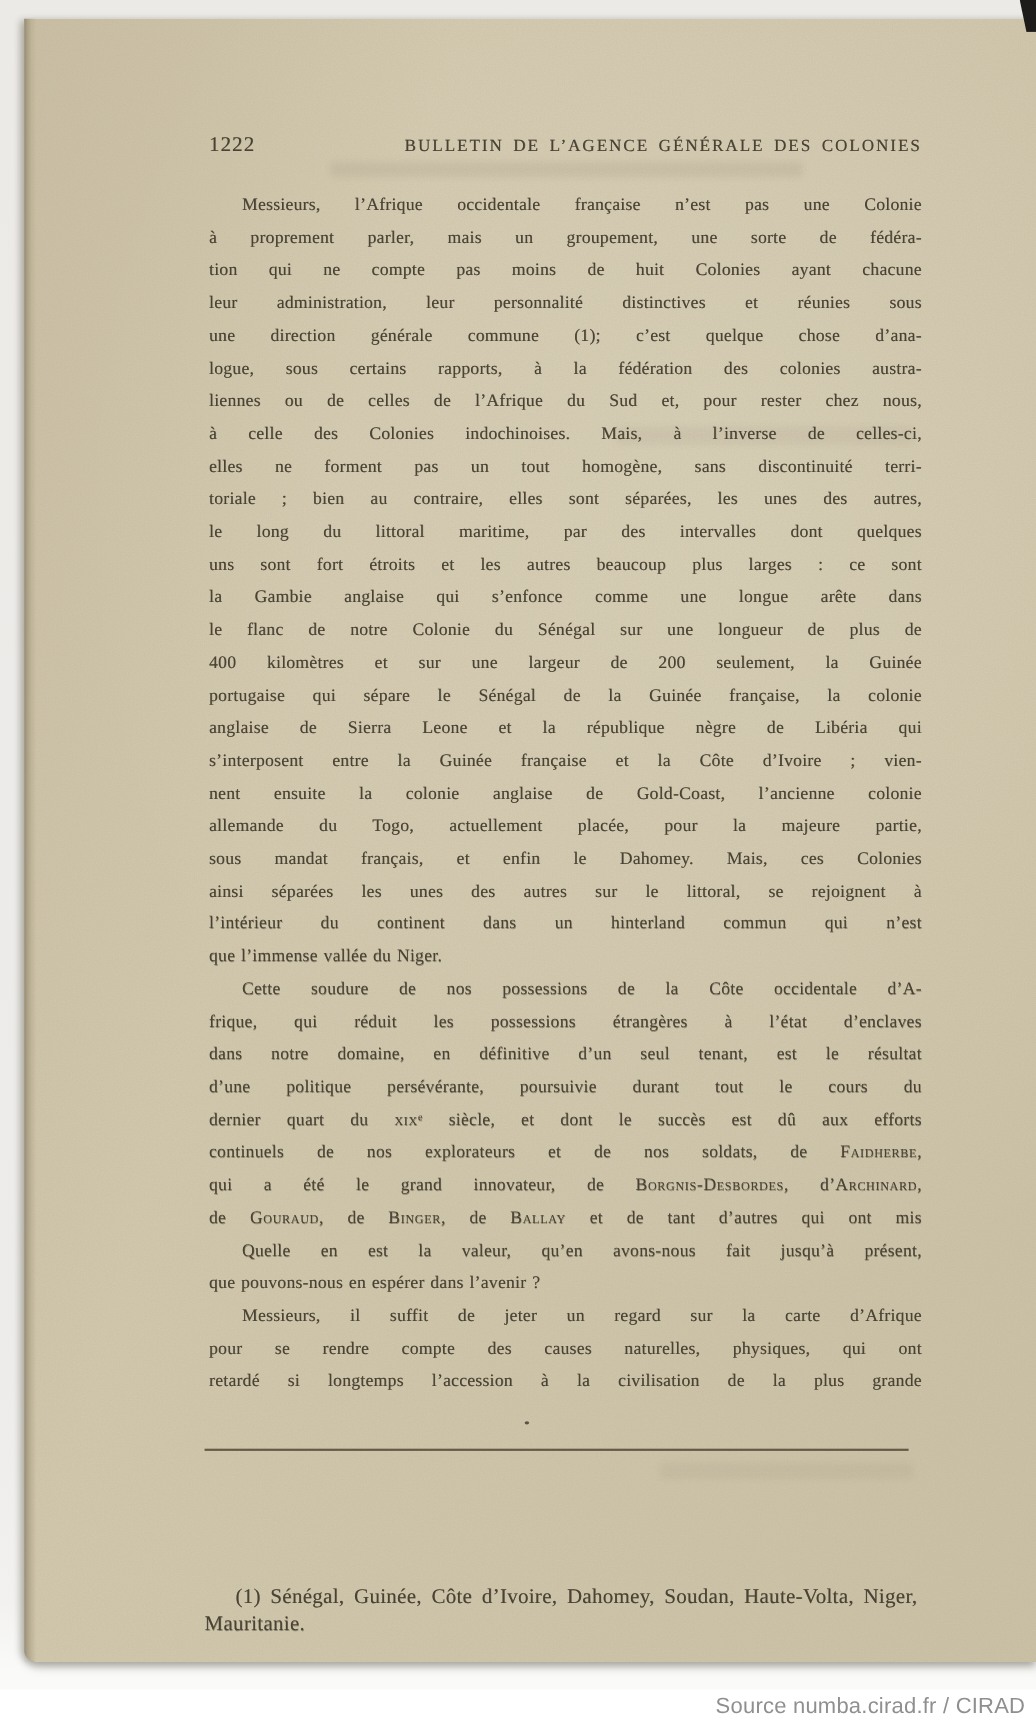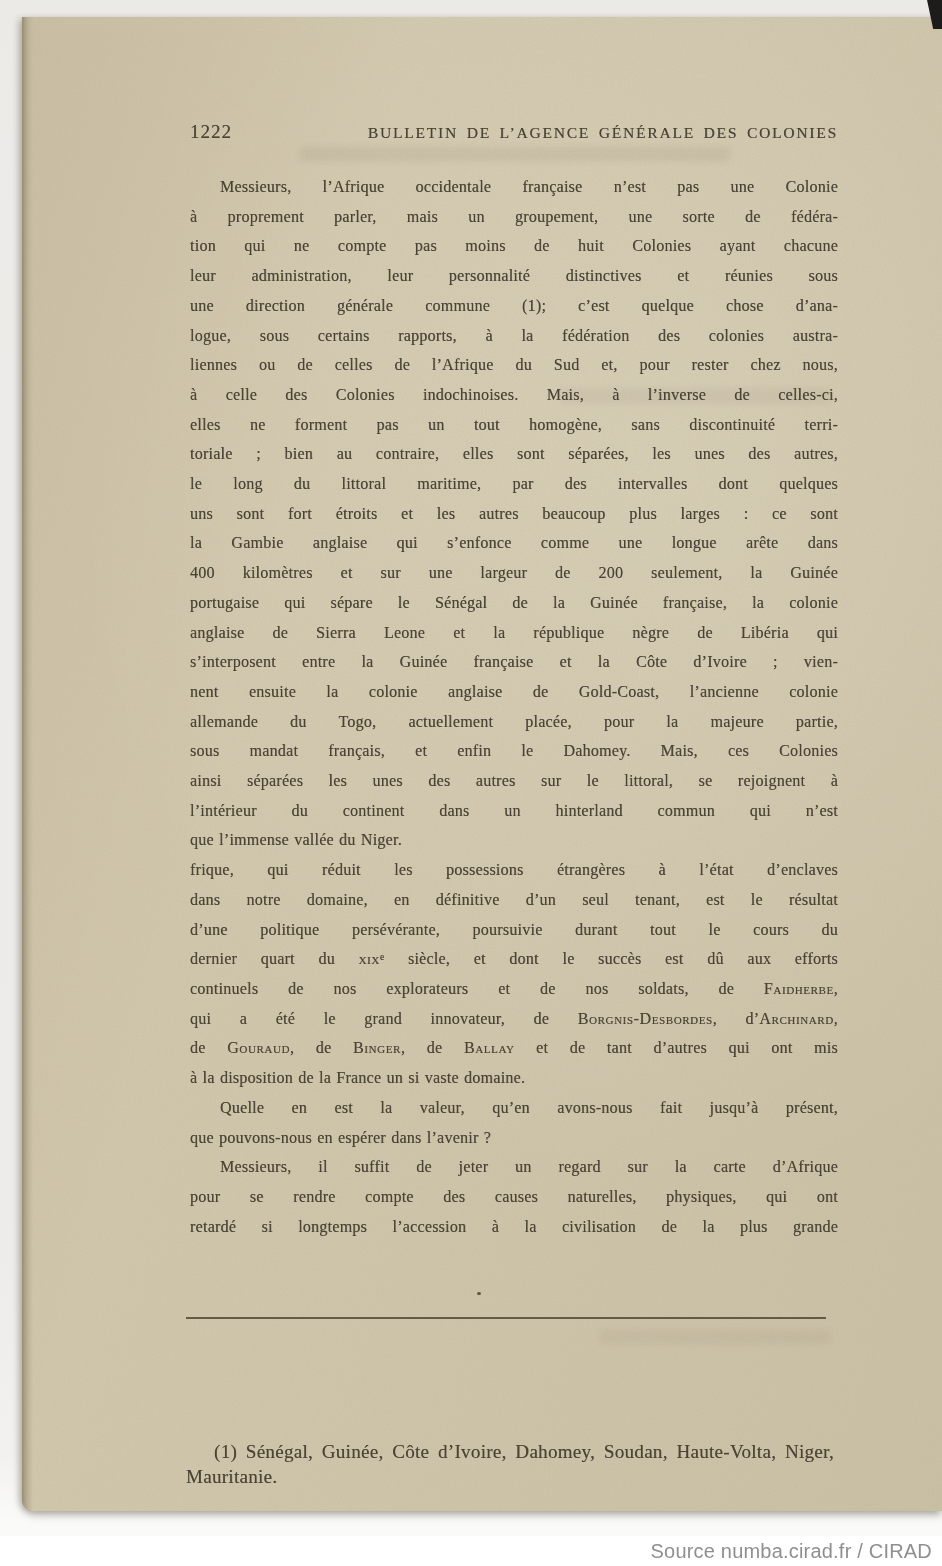--- a/index.html
+++ b/index.html
@@ -133,38 +133,39 @@
     <div class="line">leur administration, leur personnalité distinctives et réunies sous</div>
     <div class="line">une direction générale commune (1); c’est quelque chose d’ana-</div>
     <div class="line">logue, sous certains rapports, à la fédération des colonies austra-</div>
     <div class="line">liennes ou de celles de l’Afrique du Sud et, pour rester chez nous,</div>
     <div class="line">à celle des Colonies indochinoises. Mais, à l’inverse de celles-ci,</div>
     <div class="line">elles ne forment pas un tout homogène, sans discontinuité terri-</div>
     <div class="line">toriale ; bien au contraire, elles sont séparées, les unes des autres,</div>
     <div class="line">le long du littoral maritime, par des intervalles dont quelques</div>
     <div class="line">uns sont fort étroits et les autres beaucoup plus larges : ce sont</div>
     <div class="line">la Gambie anglaise qui s’enfonce comme une longue arête dans</div>
+    <div class="line">le flanc de notre Colonie du Sénégal sur une longueur de plus de</div>
     <div class="line">400 kilomètres et sur une largeur de 200 seulement, la Guinée</div>
     <div class="line">portugaise qui sépare le Sénégal de la Guinée française, la colonie</div>
     <div class="line">anglaise de Sierra Leone et la république nègre de Libéria qui</div>
     <div class="line">s’interposent entre la Guinée française et la Côte d’Ivoire ; vien-</div>
     <div class="line">nent ensuite la colonie anglaise de Gold-Coast, l’ancienne colonie</div>
     <div class="line">allemande du Togo, actuellement placée, pour la majeure partie,</div>
     <div class="line">sous mandat français, et enfin le Dahomey. Mais, ces Colonies</div>
     <div class="line">ainsi séparées les unes des autres sur le littoral, se rejoignent à</div>
     <div class="line">l’intérieur du continent dans un hinterland commun qui n’est</div>
     <div class="line last">que l’immense vallée du Niger.</div>
+    <div class="line indent">Cette soudure de nos possessions de la Côte occidentale d’A-</div>
     <div class="line">frique, qui réduit les possessions étrangères à l’état d’enclaves</div>
     <div class="line">dans notre domaine, en définitive d’un seul tenant, est le résultat</div>
     <div class="line">d’une politique persévérante, poursuivie durant tout le cours du</div>
     <div class="line">dernier quart du <span class="sc">xix</span>ᵉ siècle, et dont le succès est dû aux efforts</div>
     <div class="line">continuels de nos explorateurs et de nos soldats, de <span class="sc">Faidherbe</span>,</div>
     <div class="line">qui a été le grand innovateur, de <span class="sc">Borgnis-Desbordes</span>, d’<span class="sc">Archinard</span>,</div>
     <div class="line">de <span class="sc">Gouraud</span>, de <span class="sc">Binger</span>, de <span class="sc">Ballay</span> et de tant d’autres qui ont mis</div>
-    <div class="line last">à la disposition de la France un si vaste domaine.</div>
     <div class="line indent">Quelle en est la valeur, qu’en avons-nous fait jusqu’à présent,</div>
     <div class="line last">que pouvons-nous en espérer dans l’avenir ?</div>
     <div class="line indent">Messieurs, il suffit de jeter un regard sur la carte d’Afrique</div>
     <div class="line">pour se rendre compte des causes naturelles, physiques, qui ont</div>
     <div class="line">retardé si longtemps l’accession à la civilisation de la plus grande</div>
   </div>
 
 <div class="ink-dot"></div>
 <div class="rule"></div>
 

